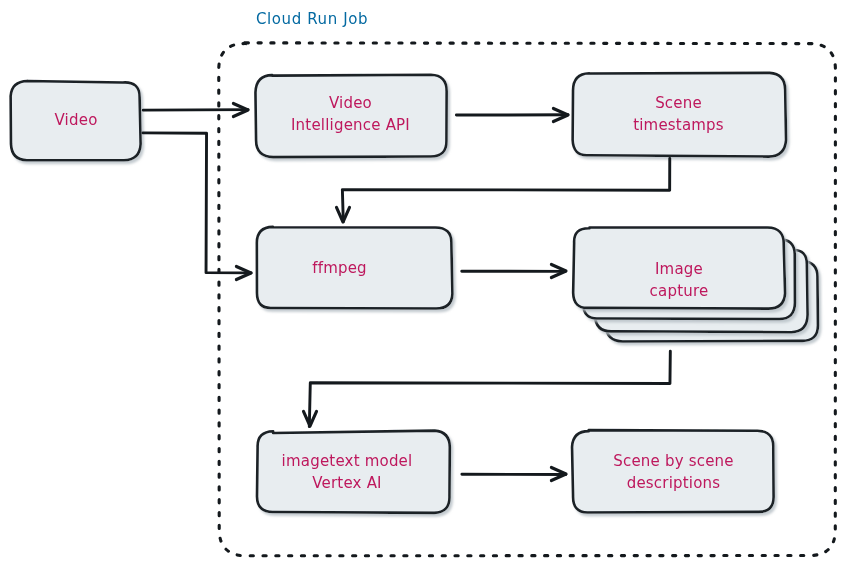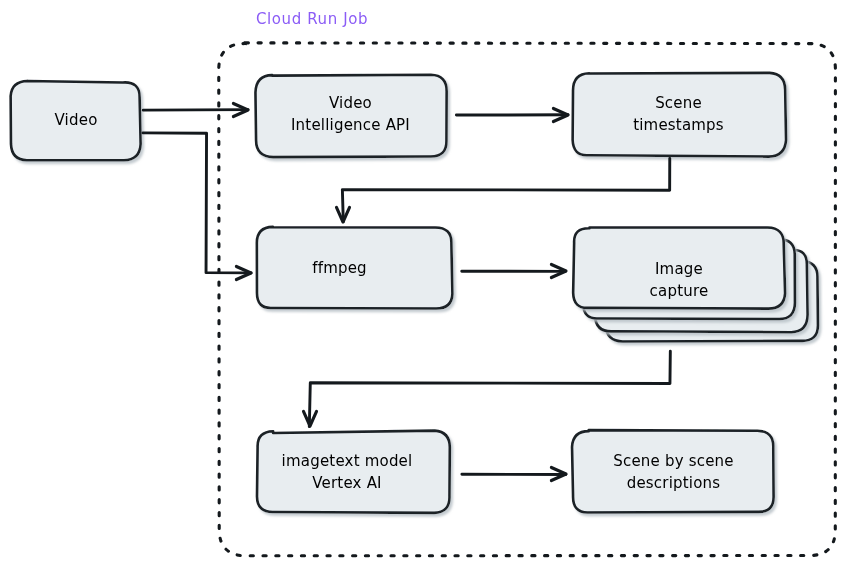--- a/index.html
+++ b/index.html
@@ -29,31 +29,31 @@
   }
   .node-label {
     position: absolute;
     display: flex;
     align-items: center;
     justify-content: center;
     text-align: center;
     font-family: "DejaVu Sans", sans-serif;
     font-size: 15px;
     line-height: 1.45;
-    color: #000000;
+    color: #be185d;
     letter-spacing: 0.2px;
     pointer-events: none;
     white-space: pre-line;
   }
   .group-title {
     position: absolute;
     font-family: "DejaVu Sans", sans-serif;
     font-size: 15px;
     letter-spacing: 0.6px;
-    color: #8b5cf6;
+    color: #0369a1;
   }
 </style>
 </head>
 <body>
 
 <div id="diagram-root">
 
   <svg id="diagram-svg" viewBox="0 0 860 568" xmlns="http://www.w3.org/2000/svg">
     <defs>
       <filter id="boxshadow" x="-12%" y="-12%" width="130%" height="140%">

